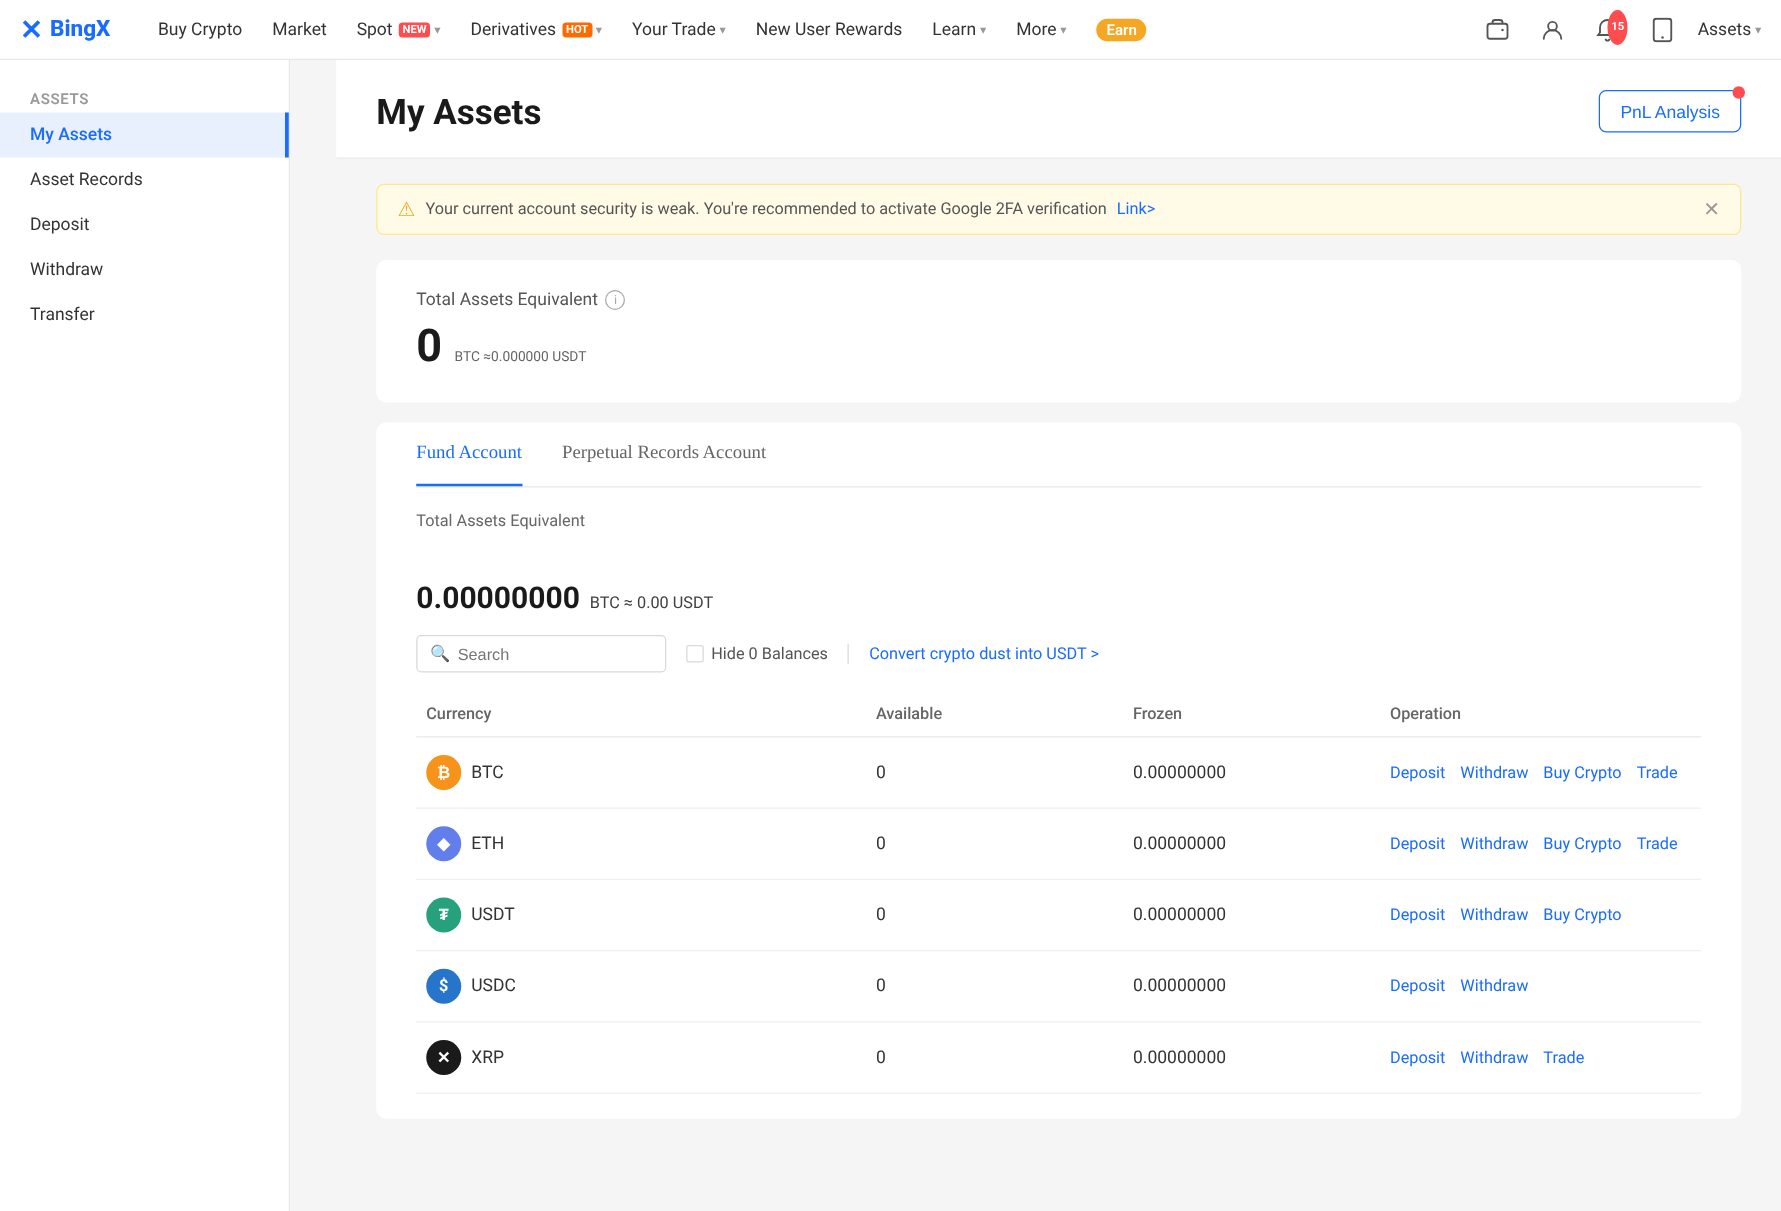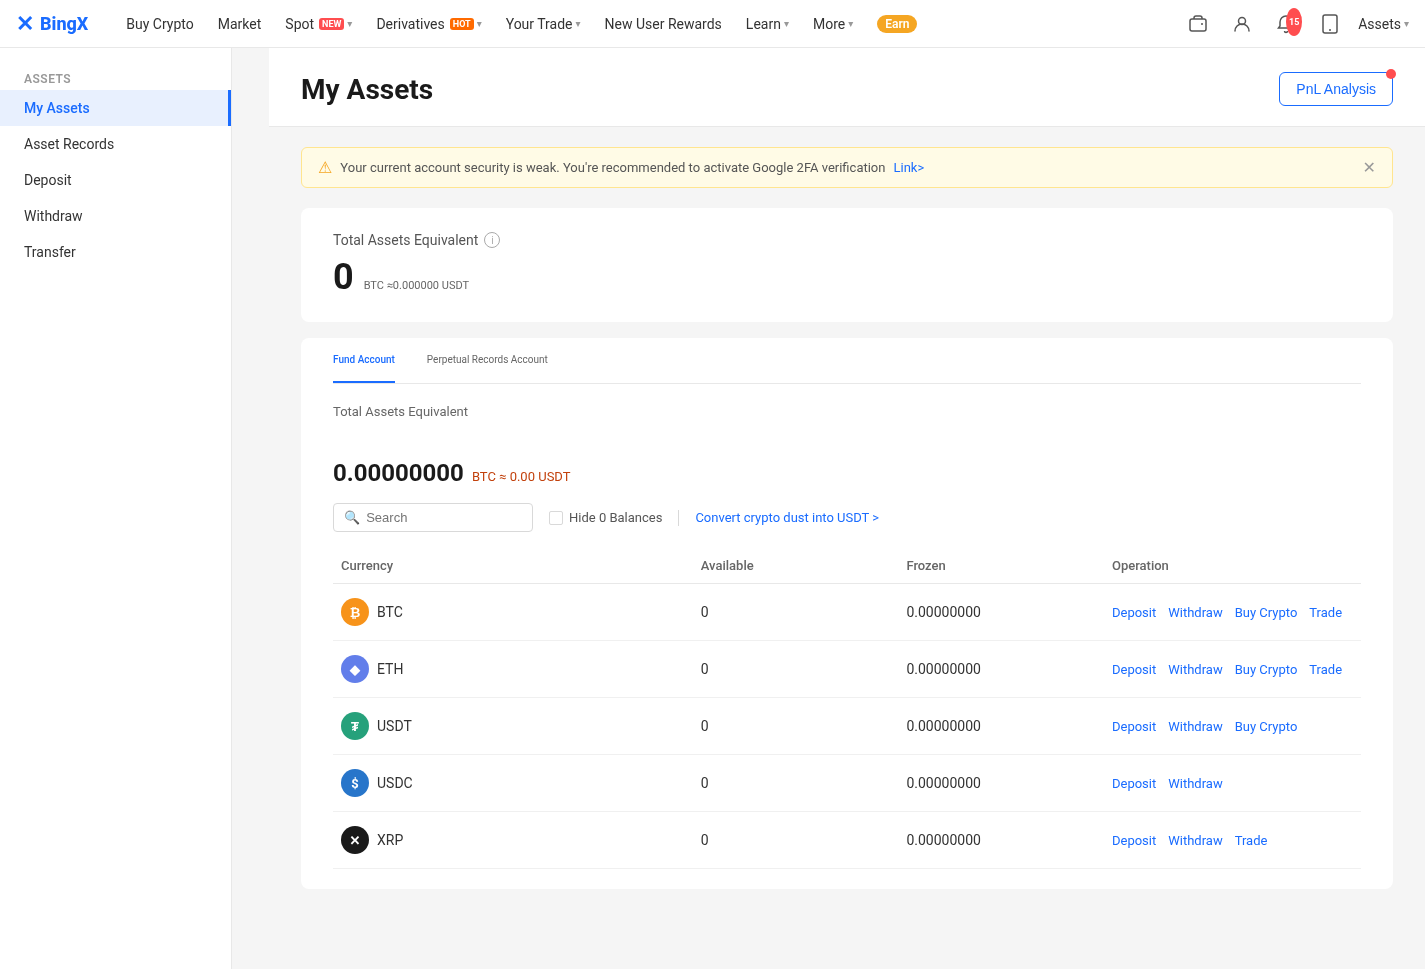--- a/index.html
+++ b/index.html
@@ -52,29 +52,29 @@
     .total-assets-section { background: #fff; margin: 20px 32px 0; border-radius: 8px; padding: 24px 32px; }
     .total-assets-label { font-size: 14px; color: #555; display: flex; align-items: center; gap: 6px; }
     .info-icon { width: 16px; height: 16px; border: 1px solid #aaa; border-radius: 50%; display: inline-flex; align-items: center; justify-content: center; font-size: 10px; color: #aaa; cursor: pointer; }
     .total-assets-value { display: flex; align-items: baseline; gap: 10px; margin-top: 8px; }
     .total-btc { font-size: 36px; font-weight: 700; color: #1a1a1a; }
     .total-usdt { font-size: 11px; color: #666; }
 
     
     .account-tabs-section { background: #fff; margin: 16px 32px 0; border-radius: 8px; padding: 0 32px; }
     .tabs-row { display: flex; border-bottom: 1px solid #e8e8e8; }
-    .tab { padding: 16px 0; margin-right: 32px; cursor: pointer; font-size: 10px; color: #666; border-bottom: 2px solid transparent; }
+    .tab { padding: 16px 0; margin-right: 32px; cursor: pointer; font-size: 15px; color: #666; border-bottom: 2px solid transparent; font-family: Liberation Serif, serif; }
     .tab.active { color: #1a6cff; border-bottom: 2px solid #1a6cff; font-weight: 500; }
 
     
     .fund-content { padding: 20px 0; }
     .fund-assets-label { font-size: 13px; color: #666; }
     .fund-assets-value { display: flex; align-items: baseline; gap: 8px; margin-top: 6px; }
     .fund-btc { font-size: 24px; font-weight: 700; color: #1a1a1a; }
-    .fund-usdt { font-size: 13px; color: #c2410c; margin-top: 44px; }
+    .fund-usdt { font-size: 13px; color: #404040; margin-top: 44px; }
 
     
     .search-row { display: flex; align-items: center; gap: 16px; margin-top: 16px; }
     .search-box { display: flex; align-items: center; border: 1px solid #d9d9d9; border-radius: 4px; padding: 6px 10px; gap: 6px; width: 200px; background: #fff; }
     .search-box input { border: none; outline: none; font-size: 13px; background: transparent; width: 100%; color: #333; }
     .search-icon { color: #aaa; font-size: 13px; }
     .hide-zero { display: flex; align-items: center; gap: 6px; font-size: 13px; color: #555; cursor: pointer; }
     .checkbox { width: 14px; height: 14px; border: 1px solid #d9d9d9; border-radius: 2px; background: #fff; flex-shrink: 0; }
     .divider-v { width: 1px; height: 16px; background: #d9d9d9; }
     .convert-link { color: #1a6cff; font-size: 13px; cursor: pointer; }

